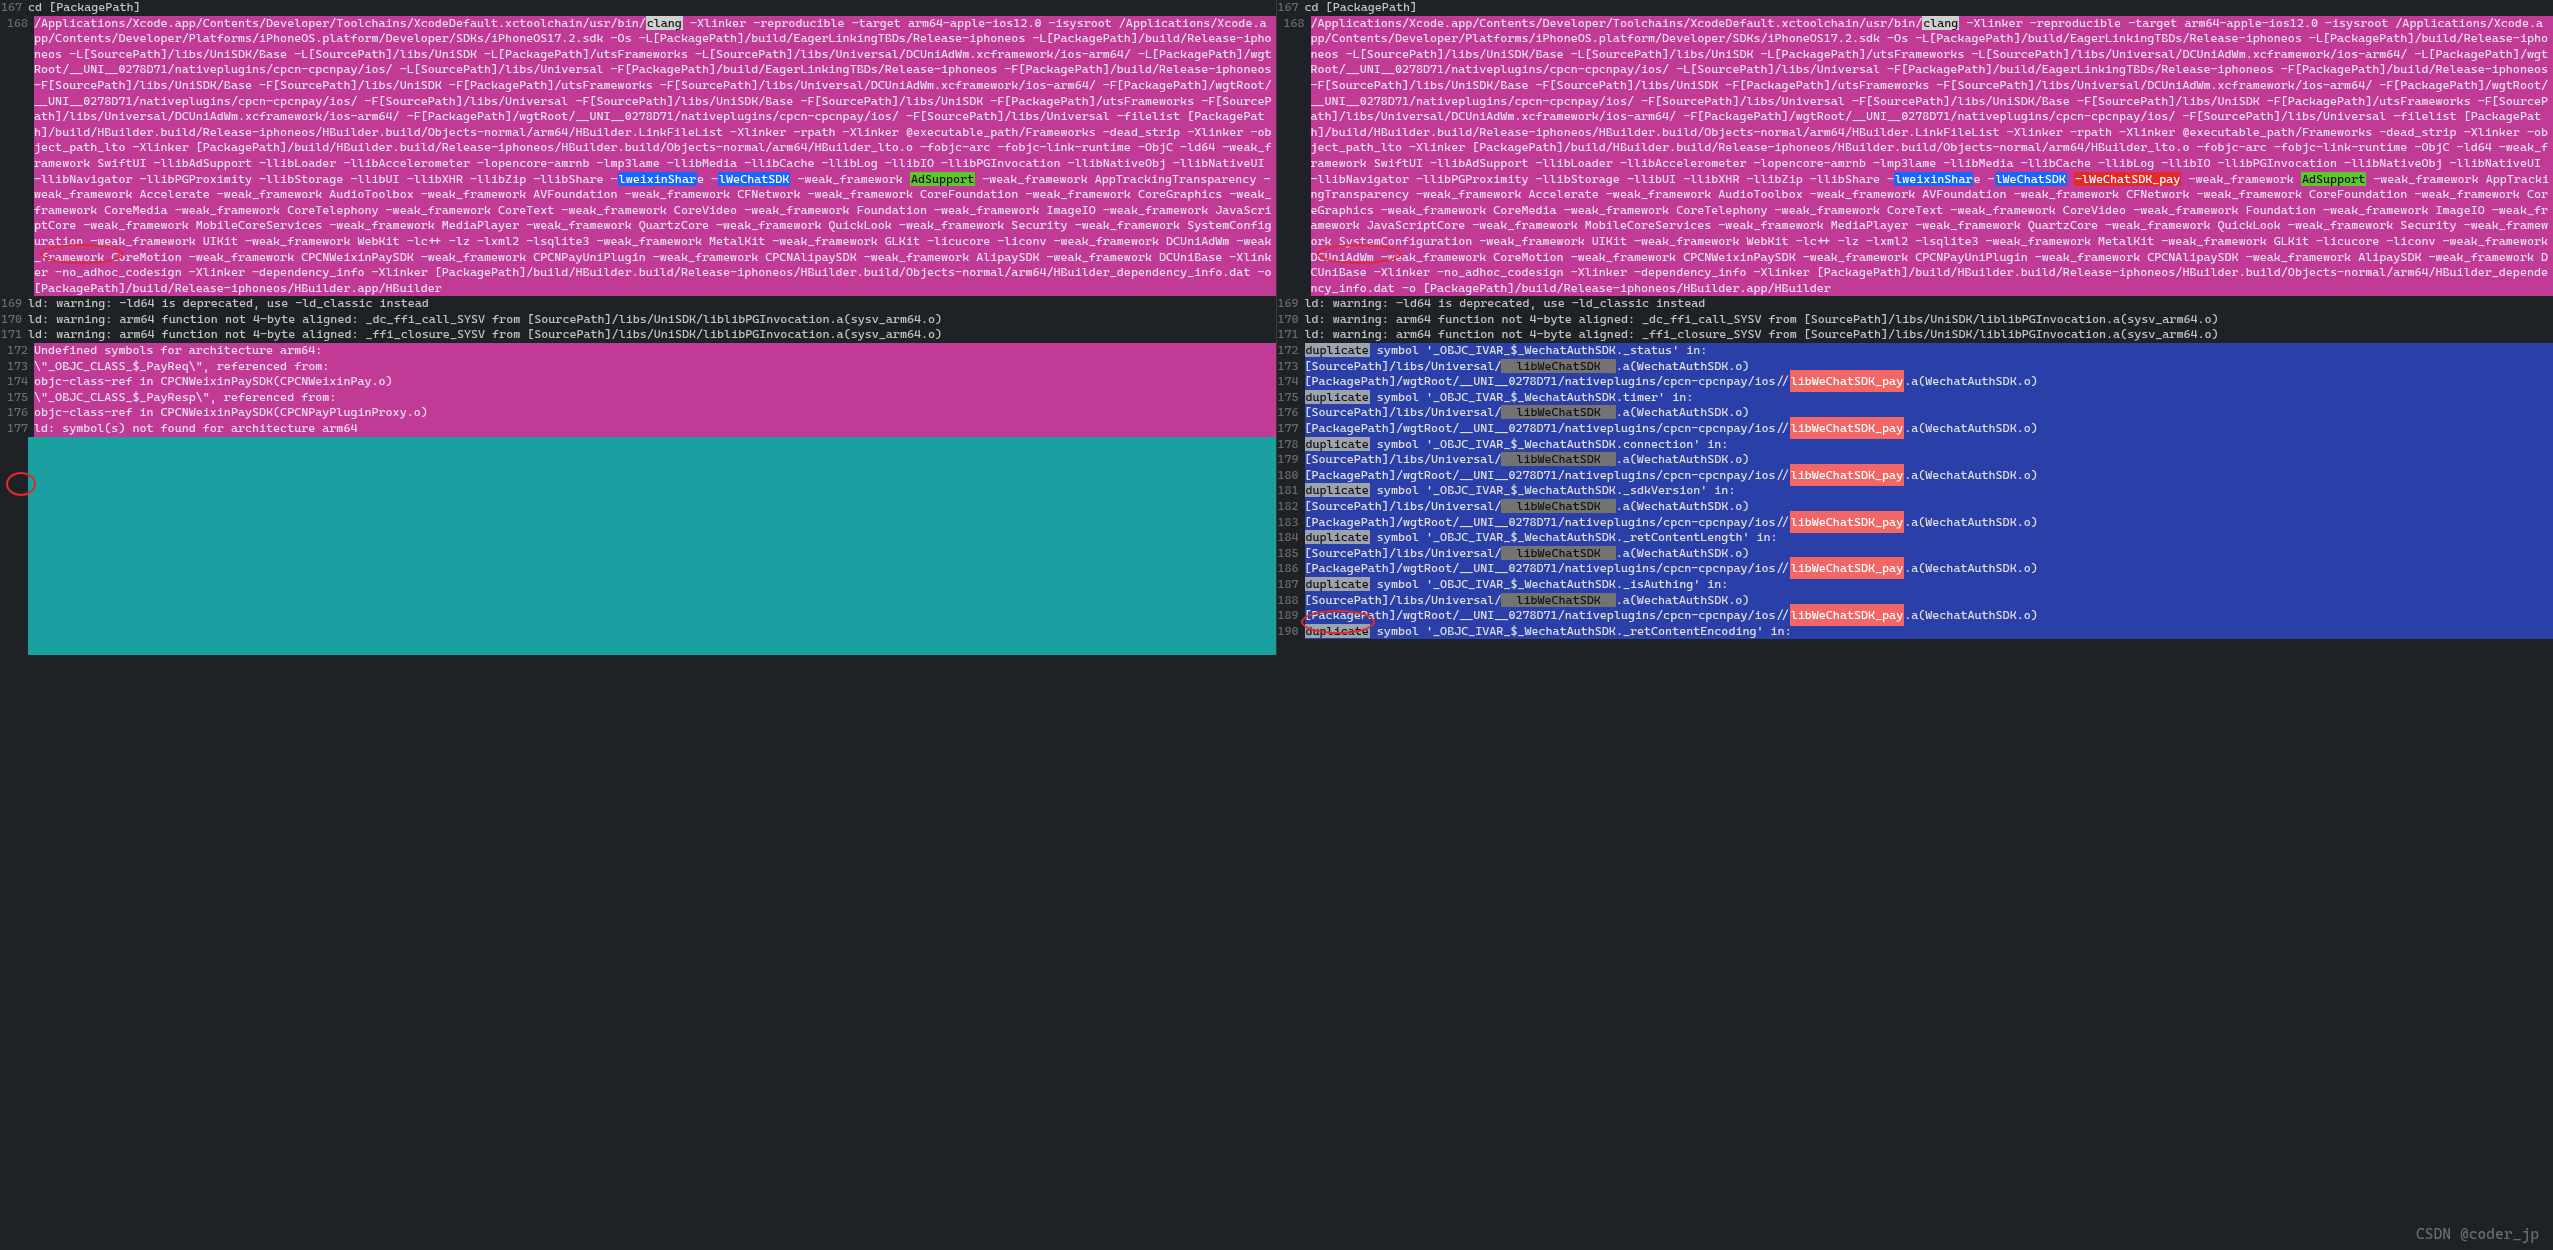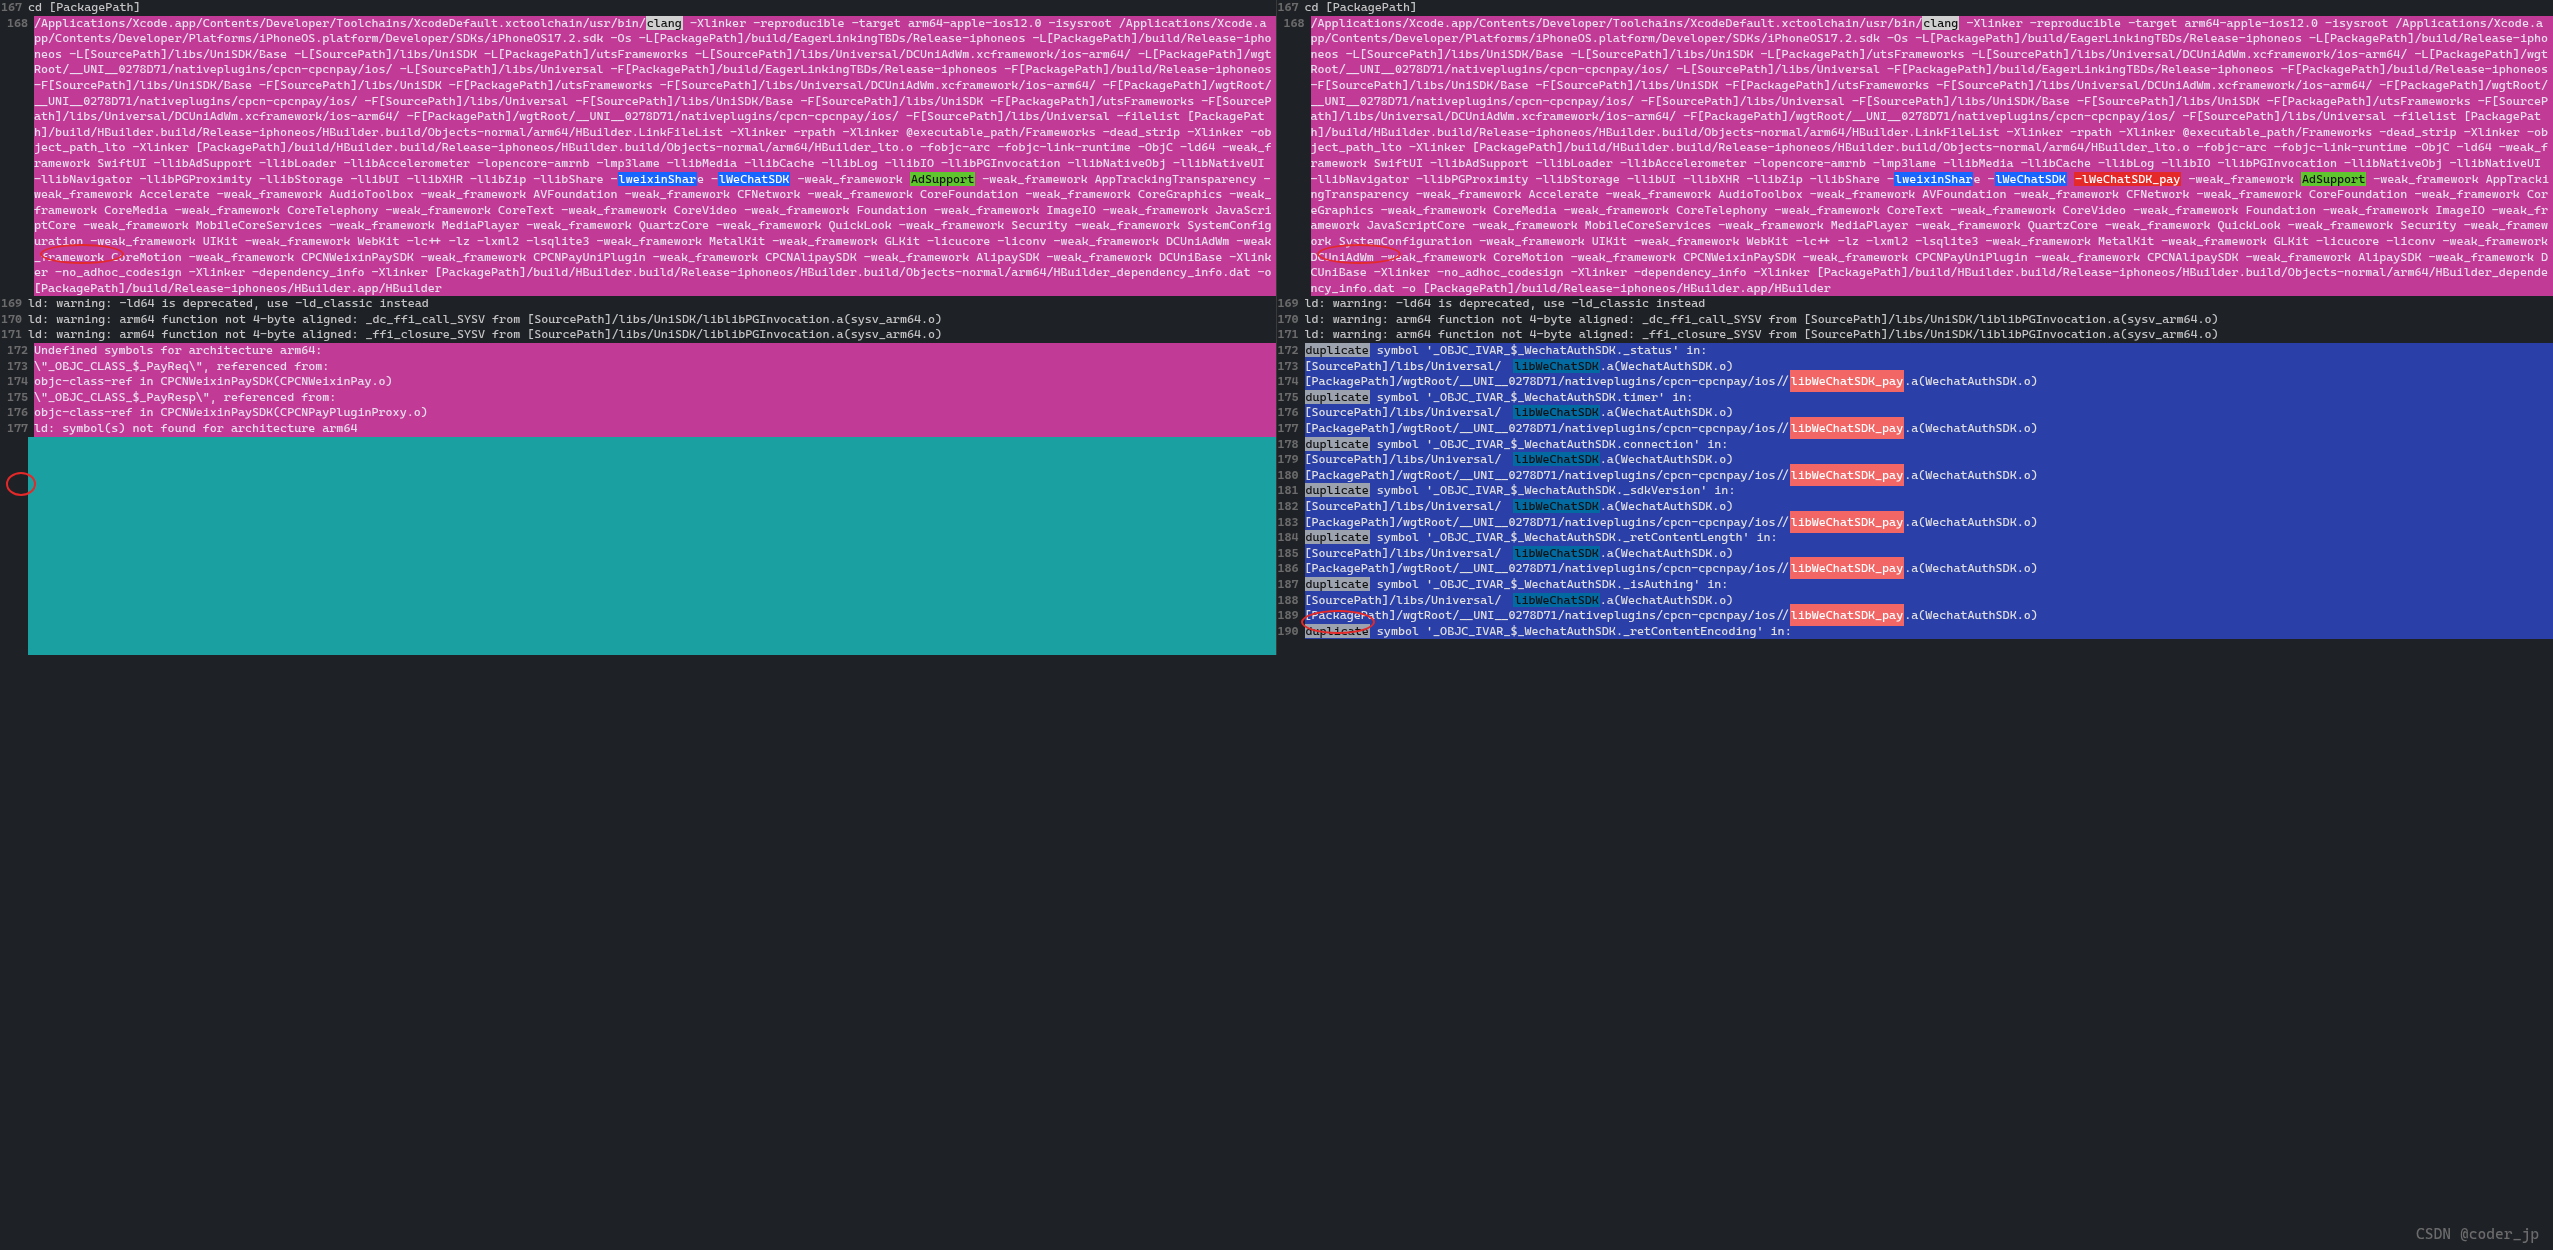--- a/index.html
+++ b/index.html
@@ -21,21 +21,20 @@
     .line {
       display: flex;
       min-height: 15px;
     }
     .gutter {
       flex: 0 0 28px;
       text-align: right;
       padding-right: 6px;
       color: #6b6b6b;
       user-select: none;
-      font-weight: bold;
     }
     .content {
       flex: 1;
       white-space: pre-wrap;
       word-break: break-all;
       padding-right: 4px;
     }
 
     
     .bg-magenta { background: #c13a95; color: #eadff0; margin-left: 6px; }
@@ -47,21 +46,21 @@
 
     
     .bg-blue { background: #2b3fa8; color: #e0e0e0; }
     .bg-blue .gutter { background: #1e2126; }
 
     
     .hl-blue     { background: #1766ff; color: #fff; padding: 0 1px; }  
     .hl-green    { background: #5fc62d; color: #111; padding: 0 1px; }  
     .hl-red      { background: #e52929; color: #fff; padding: 0 1px; }  
     .hl-gray     { background: #9ca3af; color: #111; padding: 0 1px; }  
-    .hl-yellow   { background: #0369a1; color: #111; padding: 0 1px; margin-left: 12px; }  
+    .hl-yellow   { background: #737373; color: #111; padding: 0 15px; }  
     .hl-salmon   { background: #f36666; color: #fff; padding: 4px 1px; margin-top: 20px; }  
     .hl-lgray    { background: #d0d0d0; color: #111; padding: 0 1px; }  
 
     
     .anno-oval {
       position: absolute;
       border: 2px solid #e52929;
       border-radius: 50%;
       pointer-events: none;
       z-index: 5;

